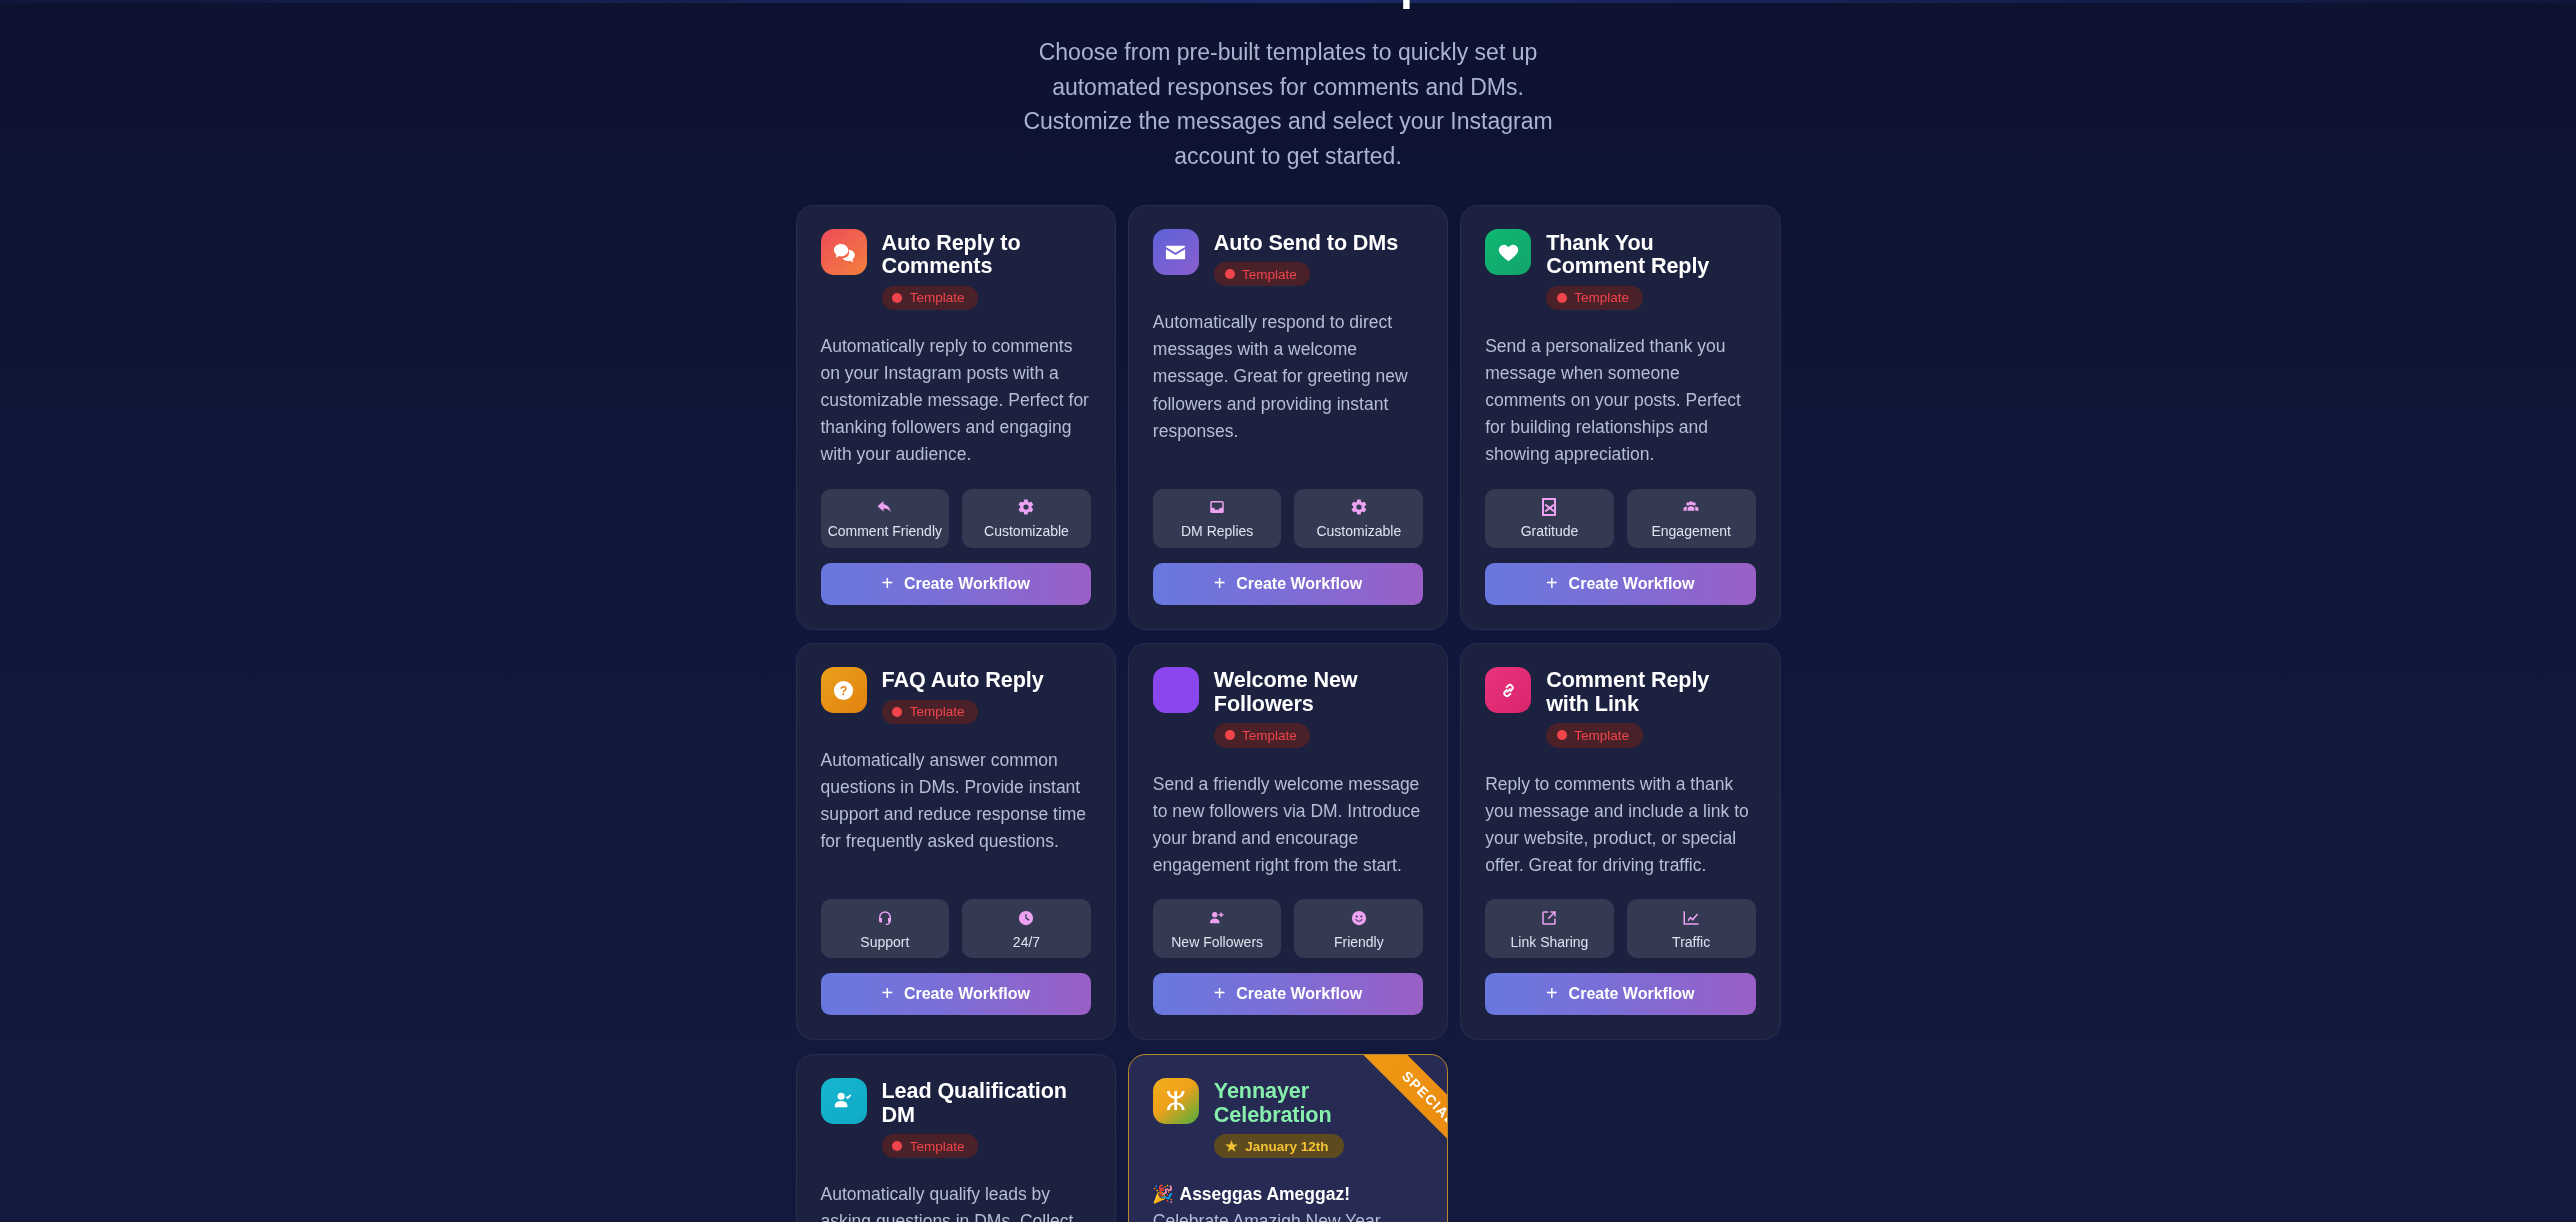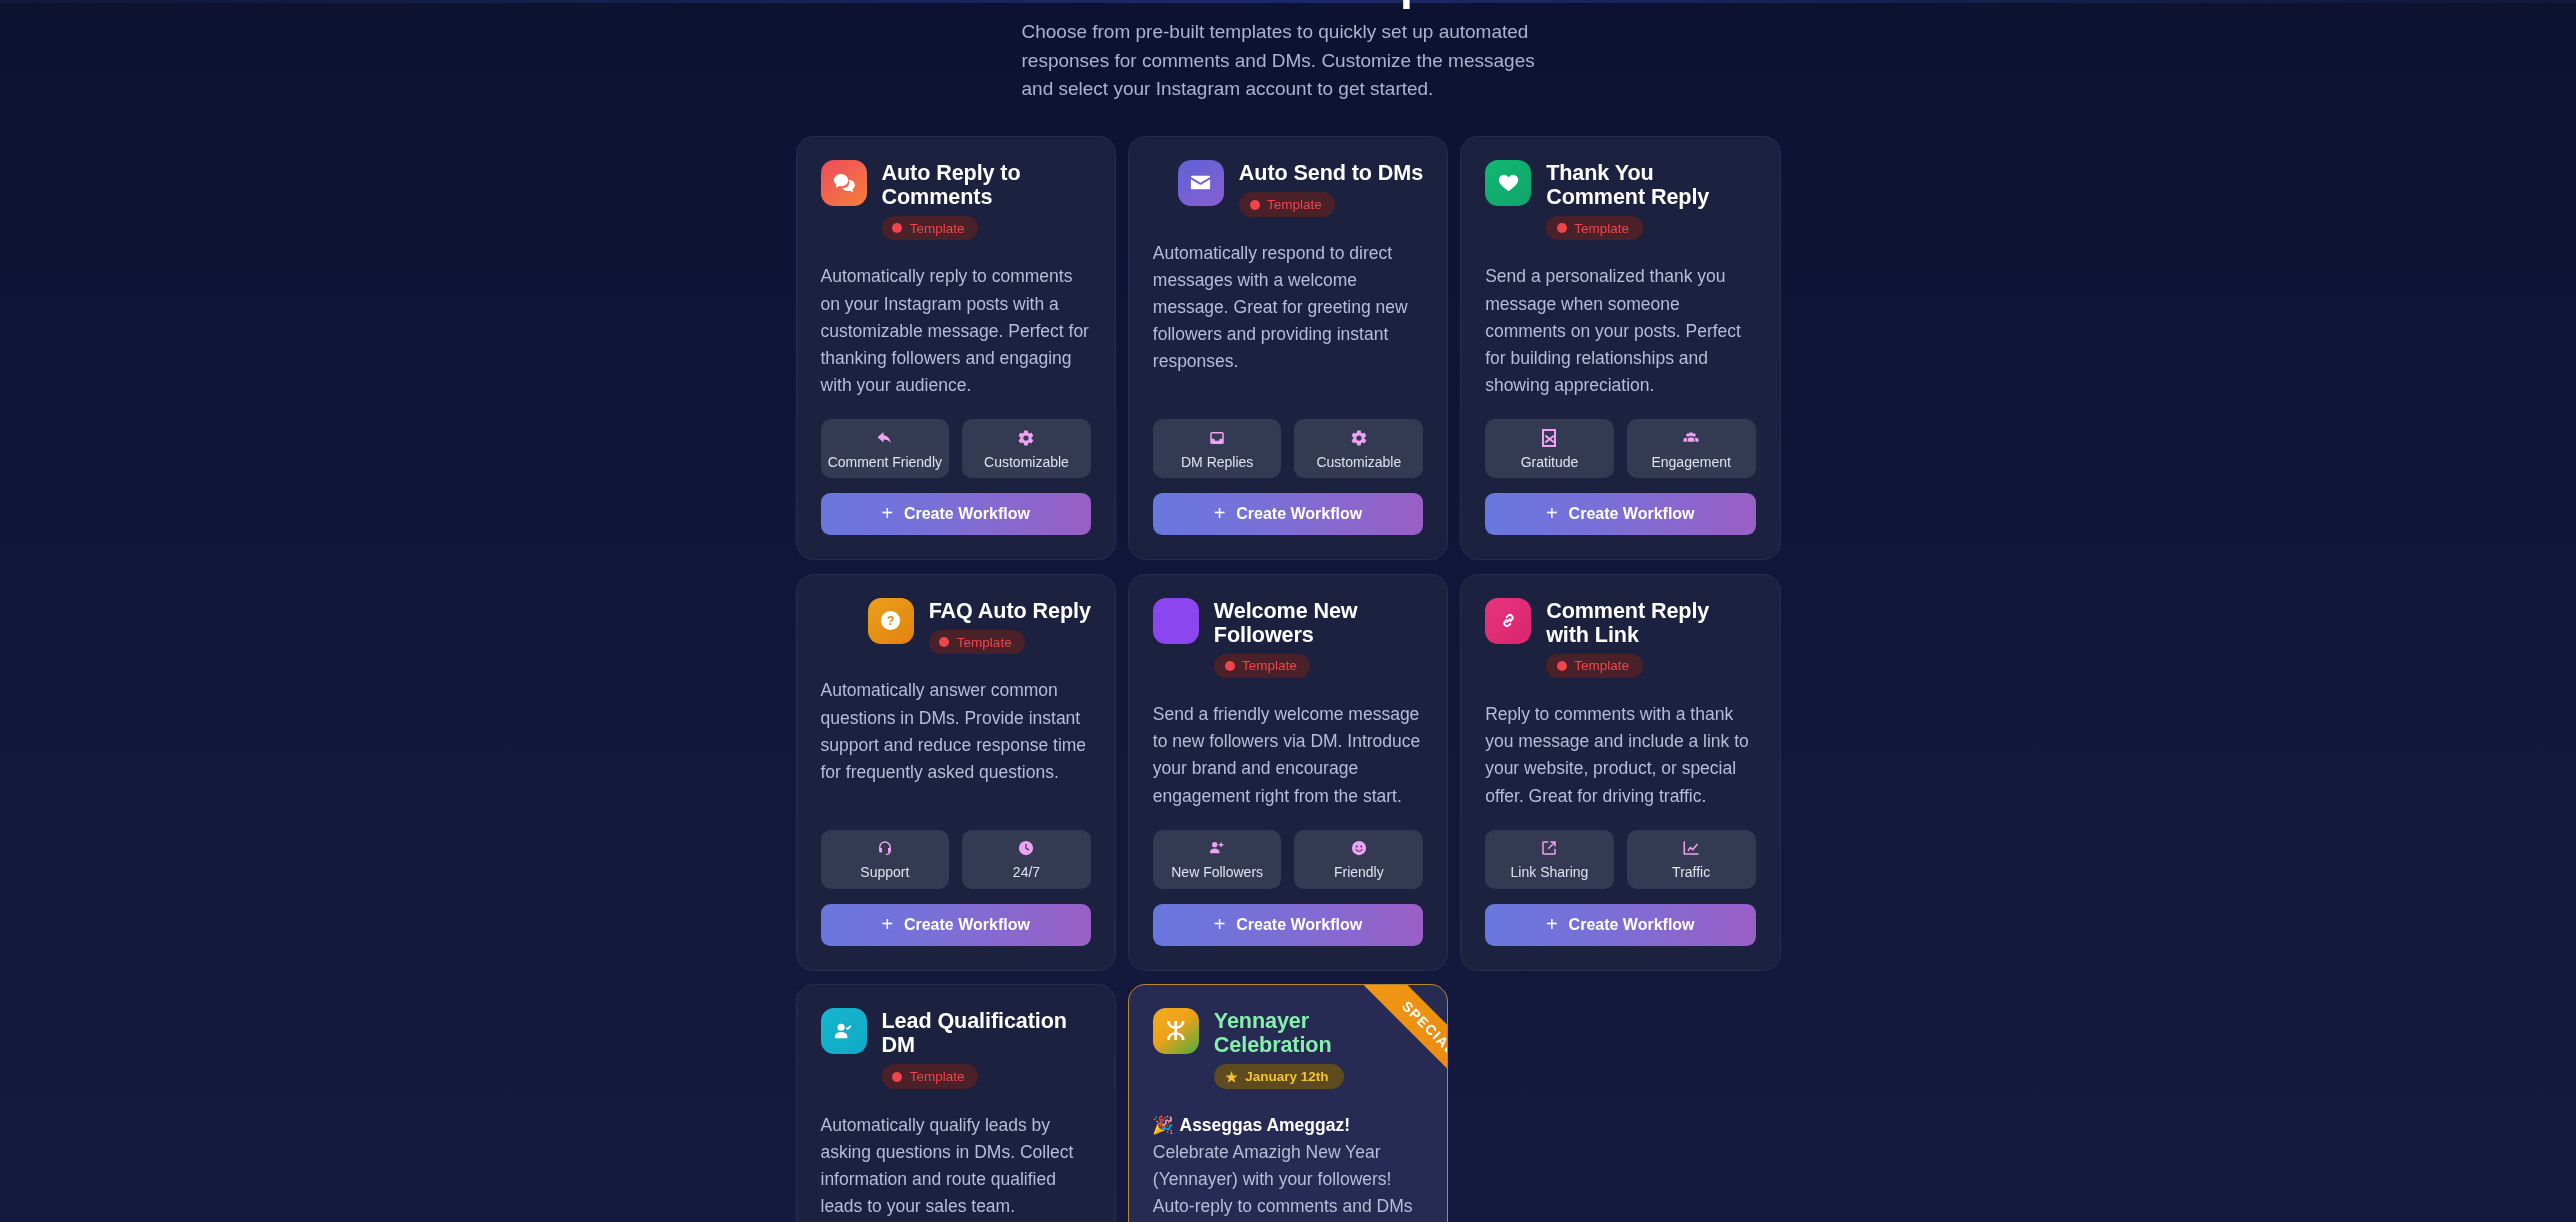--- a/index.html
+++ b/index.html
@@ -46,23 +46,24 @@
     font-size: 46px;
     font-weight: 700;
     letter-spacing: -0.3px;
     color: #ffffff;
     line-height: 1;
     margin-top: -40px;
     white-space: nowrap;
   }
 
   .subtitle {
-    margin-top: 9px;
+    margin-top: 26px;
     width: 533px;
-    font-size: 19px;
+    text-align: center;
+    font-size: 23px;
     line-height: 1.5;
     color: #aab3cf;
   }
 
   
   .grid {
     margin-top: 32px;
     width: 985px;
     display: grid;
     grid-template-columns: repeat(3, 1fr);
@@ -84,21 +85,20 @@
   .card.featured {
     background: #272a52;
     border: 1.3px solid #b8892b;
     overflow: hidden;
   }
 
   .card-head {
     display: flex;
     align-items: flex-start;
     gap: 15px;
-    justify-content: flex-end;
   }
 
   .icon-tile {
     width: 46px;
     height: 46px;
     min-width: 46px;
     border-radius: 13px;
     display: flex;
     align-items: center;
     justify-content: center;

